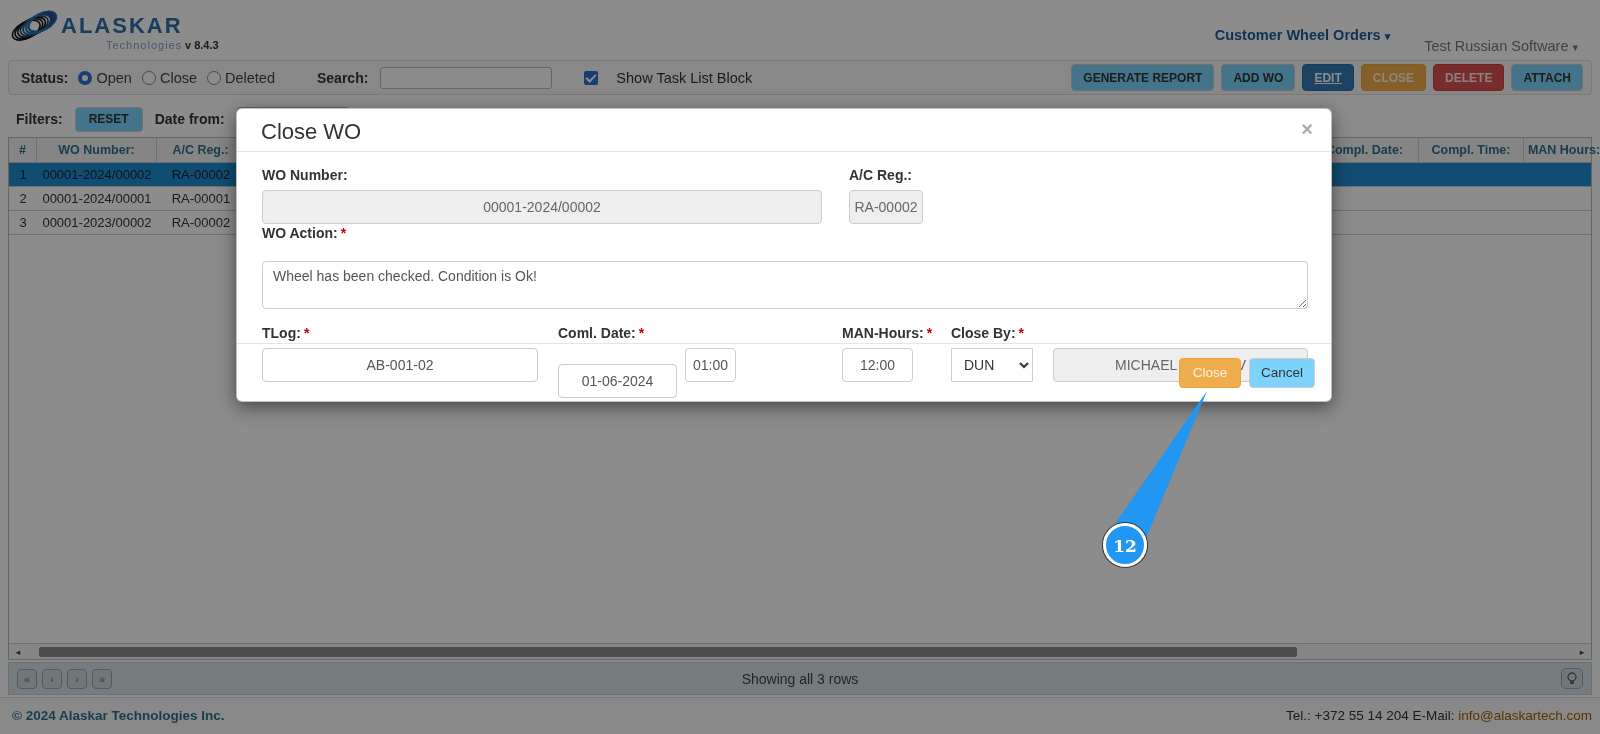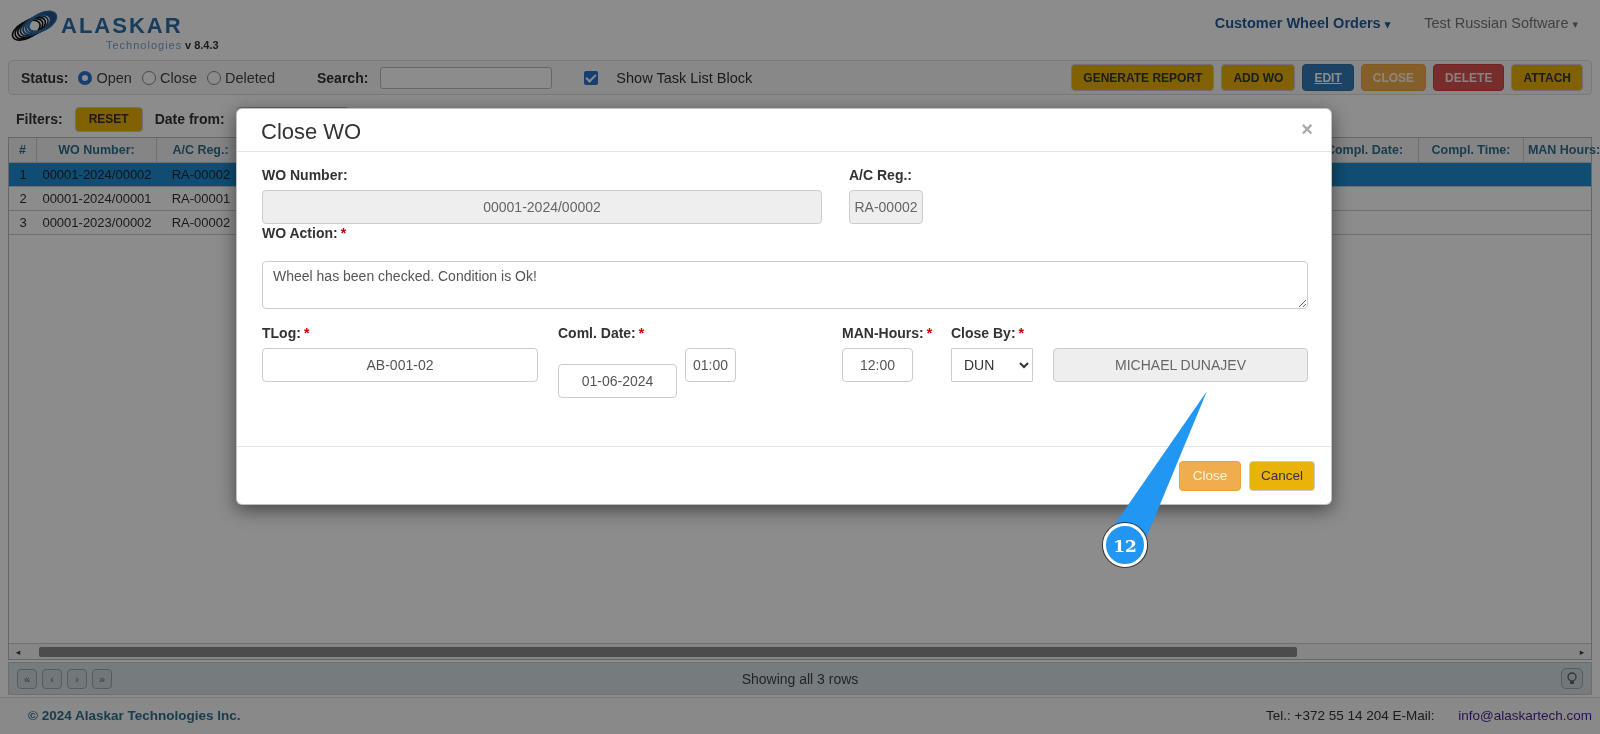--- a/index.html
+++ b/index.html
@@ -9,39 +9,39 @@
   
   .app-header { position:absolute; top:0; left:0; right:0; height:57px; background:#fff; }
   .logo { position:absolute; top:2px; left:9px; width:220px; height:52px; }
   .logo svg { position:absolute; top:1px; left:0; }
   .brand { position:absolute; left:52px; top:11px; font-size:22px; letter-spacing:2px; color:#2d6da8; font-weight:bold; }
   .brand-sub { position:absolute; left:97px; top:37px; font-size:11px; color:#7d9fc9; letter-spacing:1px; }
   .app-version { position:absolute; left:176px; top:37px; font-size:11px; color:#333; font-weight:bold; }
   .top-nav { position:absolute; top:15px; right:22px; display:flex; gap:34px; align-items:center; }
   .nav-link { font-size:14.5px; font-weight:bold; color:#1f5c99; cursor:pointer; }
   .nav-link .caret, .nav-user .caret { font-size:11px; margin-left:4px; }
-  .nav-user { font-size:14.5px; color:#777; cursor:pointer; }
+  .nav-user { font-size:14.5px; color:#777; cursor:pointer;margin-top:23px; }
 
   
   .filter-bar { position:absolute; top:60px; left:8px; right:8px; height:35px; background:#f7f7f7;
     border:1px solid #ddd; border-radius:4px; display:flex; align-items:center; padding:0 8px 0 12px; }
   .lbl { font-size:14px; font-weight:bold; color:#333; }
   .radio-group { display:flex; align-items:center; margin-left:10px; gap:10px; }
   .radio-item { display:flex; align-items:center; gap:4px; font-size:14.5px; color:#444; cursor:pointer; }
   .radio { width:14px; height:14px; border-radius:50%; border:1px solid #888; background:#fff; }
   .radio.checked { border:4px solid #2a72c9; }
   .search-lbl { margin-left:42px; }
   .search-input { margin-left:12px; width:172px; height:22px; border:1px solid #bbb; border-radius:3px; background:#fff; padding:0 6px; font-size:13px; }
   .chk-wrap { display:flex; align-items:center; gap:18px; margin-left:32px; font-size:14.5px; color:#333; cursor:pointer; }
   .checkbox { width:14px; height:14px; background:#2a72c9; border-radius:2px; position:relative; }
   .checkbox::after { content:""; position:absolute; left:4px; top:1px; width:4px; height:8px;
     border:solid #fff; border-width:0 2px 2px 0; transform:rotate(45deg); }
   .toolbar { margin-left:auto; display:flex; gap:7px; }
   .btn { height:27px; padding:0 11px; font-size:12px; font-weight:600; border-radius:4px;
-    border:1px solid #ccc; background:#eab308; color:#333; display:flex; align-items:center; cursor:pointer;
+    border:1px solid #ccc; background:#7dd3fc; color:#333; display:flex; align-items:center; cursor:pointer;
     font-family:"Liberation Sans", sans-serif; }
   .btn-primary { background:#337ab7; border-color:#2e6da4; color:#ffffff;text-decoration:underline; }
   .btn-warning { background:#f0ad4e; border-color:#eea236; color:#fdf3e3; }
   .btn-danger  { background:#d9534f; border-color:#d43f3a; color:#fbe9e9; }
 
   
   .filters-row { position:absolute; top:104px; left:16px; height:30px; display:flex; align-items:center; gap:12px; }
   .btn-reset { height:25px; padding:0 13px; font-size:12px; }
   .date-input { width:112px; height:25px; border:1px solid #bbb; border-radius:3px; padding:0 6px; font-size:13px; color:#333; background:#fff; }
 
@@ -68,27 +68,27 @@
   .pag-bar { position:absolute; top:662px; left:8px; right:8px; height:33px; background:#d7e0e6;
     border:1px solid #c2ccd2; display:flex; align-items:center; padding:0 8px; }
   .pag-btn { width:20px; height:20px; margin-right:5px; border:1px solid #9aa8b0; border-radius:4px;
     background:#cfd9df; color:#5a6870; font-size:11px; display:flex; align-items:center; justify-content:center; cursor:pointer; }
   .showing { position:absolute; left:0; right:0; text-align:center; font-size:14px; color:#3c444a; }
   .bulb-btn { margin-left:auto; width:22px; height:21px; border:1px solid #9aa8b0; border-radius:5px;
     background:#cfd9df; display:flex; align-items:center; justify-content:center; cursor:pointer; }
 
   
   .page-footer { position:absolute; top:697px; left:0; right:0; height:37px; background:#f9f9f9; border-top:1px solid #ddd; }
-  .copyright { position:absolute; left:28px; top:10px; font-size:13.5px; font-weight:bold; color:#31708f; }
+  .copyright { position:absolute; left:12px; top:10px; font-size:13.5px; font-weight:bold; color:#31708f; }
   .contact { position:absolute; right:8px; top:10px; font-size:13.5px; color:#333; }
-  .contact a { color:#4c1d95; text-decoration:none;margin-left:20px; }
+  .contact a { color:#a16207; text-decoration:none; }
 
   
   .overlay { position:absolute; inset:0; background:rgba(0,0,0,0.45); z-index:10; }
-  .modal { position:absolute; left:236px; top:108px; width:1096px; height:397px; background:#fff;
+  .modal { position:absolute; left:236px; top:108px; width:1096px; height:294px; background:#fff;
     border:1px solid rgba(0,0,0,.25); border-radius:6px; box-shadow:0 5px 18px rgba(0,0,0,.5); z-index:20; }
   .modal-header { position:relative; height:43px; border-bottom:1px solid #e5e5e5; padding:10px 24px; }
   .modal-title { font-size:22px; color:#333; }
   .modal-x { position:absolute; right:18px; top:10px; font-size:20px; font-weight:bold; color:#aaa; cursor:pointer; line-height:1; }
   .modal-body { padding:15px 25px 0 25px; }
   .f-label { font-size:14px; font-weight:bold; color:#333; margin-bottom:7px; }
   .req { color:#c00; margin-left:3px; font-weight:bold; }
   .inp { height:34px; border:1px solid #ccc; border-radius:4px; font-size:14px; color:#555;
     text-align:center; background:#fff; font-family:"Liberation Sans", sans-serif; }
   .inp:disabled, .inp.disabled { background:#eee; color:#666; }

